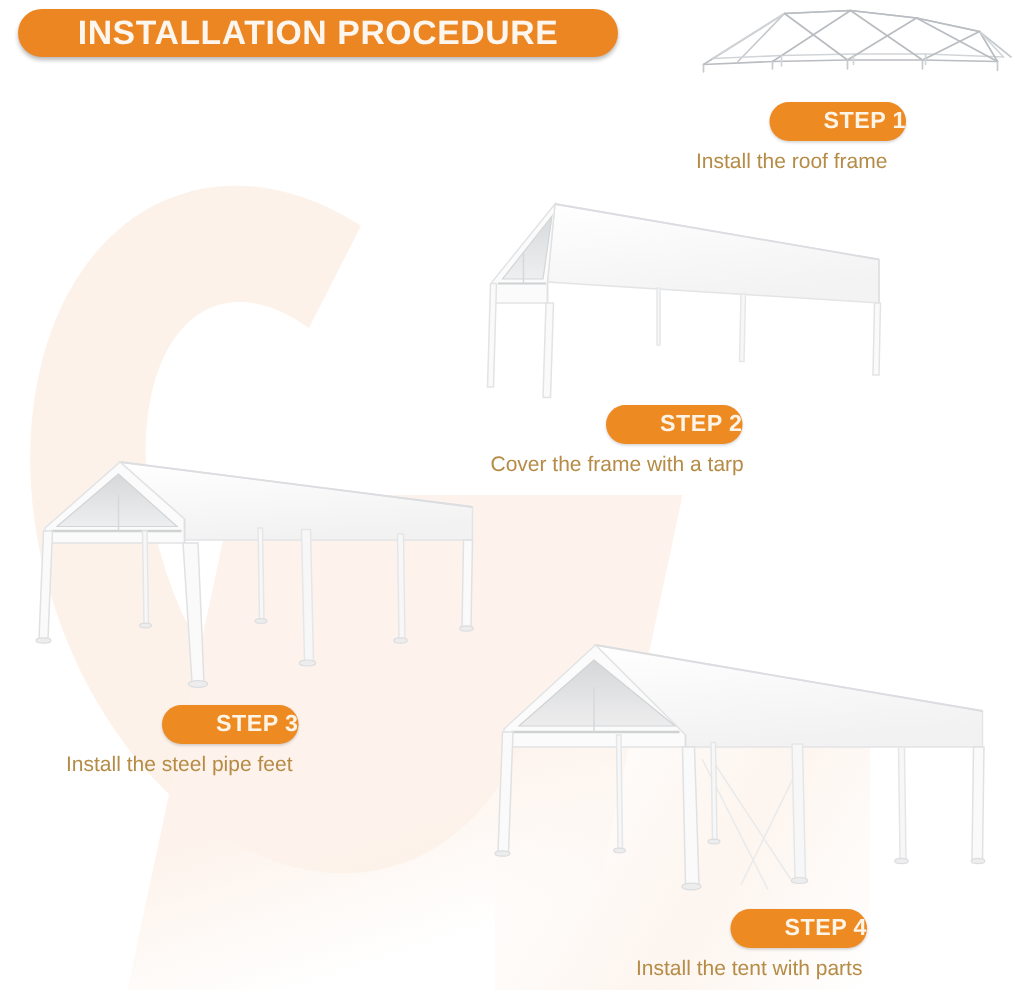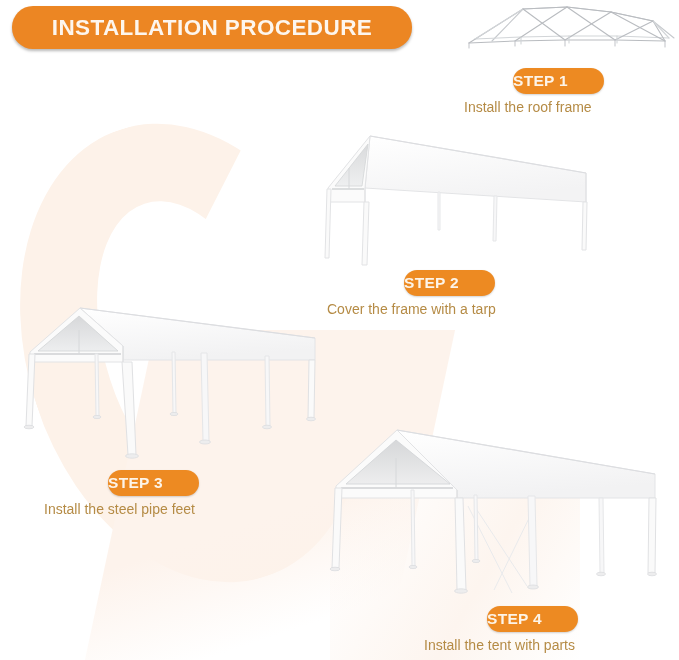--- a/index.html
+++ b/index.html
@@ -52,21 +52,21 @@
     z-index: 0;
     pointer-events: none;
   }
 
   
   .title-badge {
     position: absolute;
     left: 12px;
     top: 6px;
     width: 400px;
-    height: 43px;
+    height: 32px;
     background: #ec8623;
     border-radius: 21px;
     box-shadow: 0 2px 3px rgba(0,0,0,0.28);
     display: flex;
     align-items: center;
     justify-content: center;
     z-index: 6;
   }
   .title-badge span {
     color: #fdf6ee;
@@ -77,21 +77,21 @@
   }
 
   
   .step-badge {
     position: absolute;
     height: 26px;
     background: #ed8a22;
     border-radius: 13px;
     display: flex;
     align-items: center;
-    justify-content: flex-start;
+    justify-content: flex-end;
     z-index: 6;
     box-shadow: 0 1px 2px rgba(0,0,0,0.18);
   }
   .step-badge span {
     color: #fdf4e8;
     font-size: 15.5px;
     font-weight: bold;
     letter-spacing: 0.3px;
     white-space: nowrap;
   }

